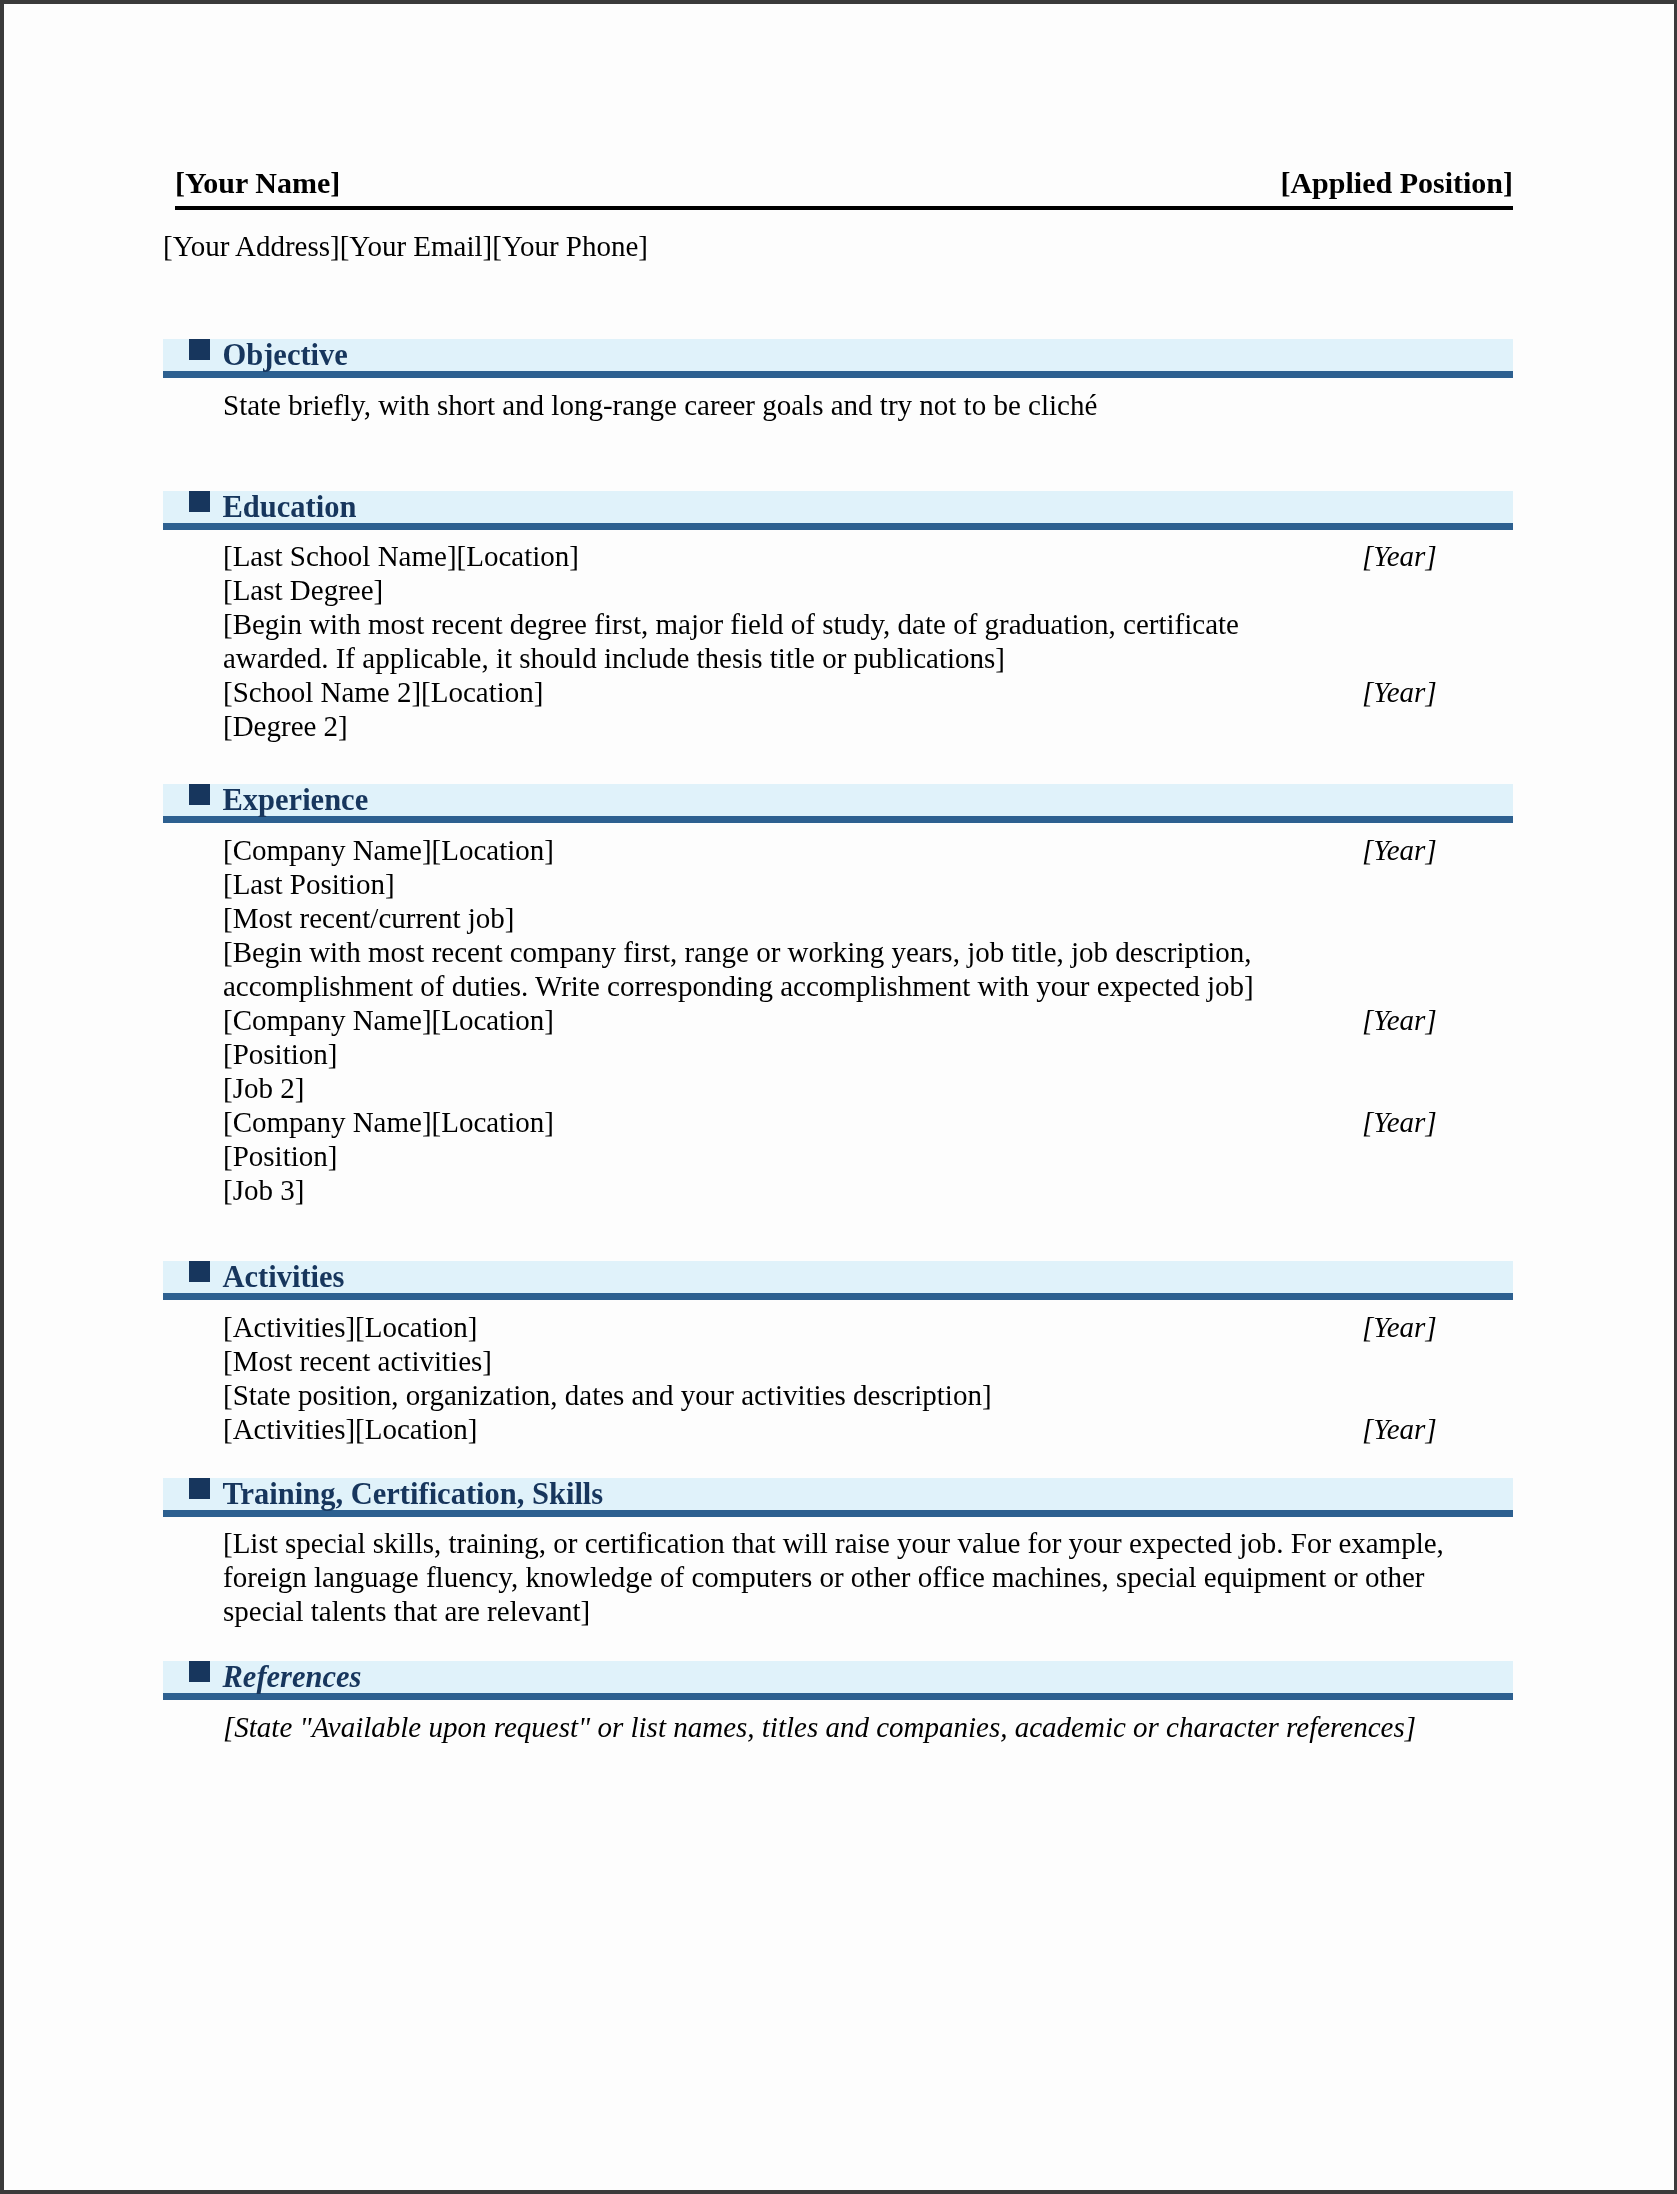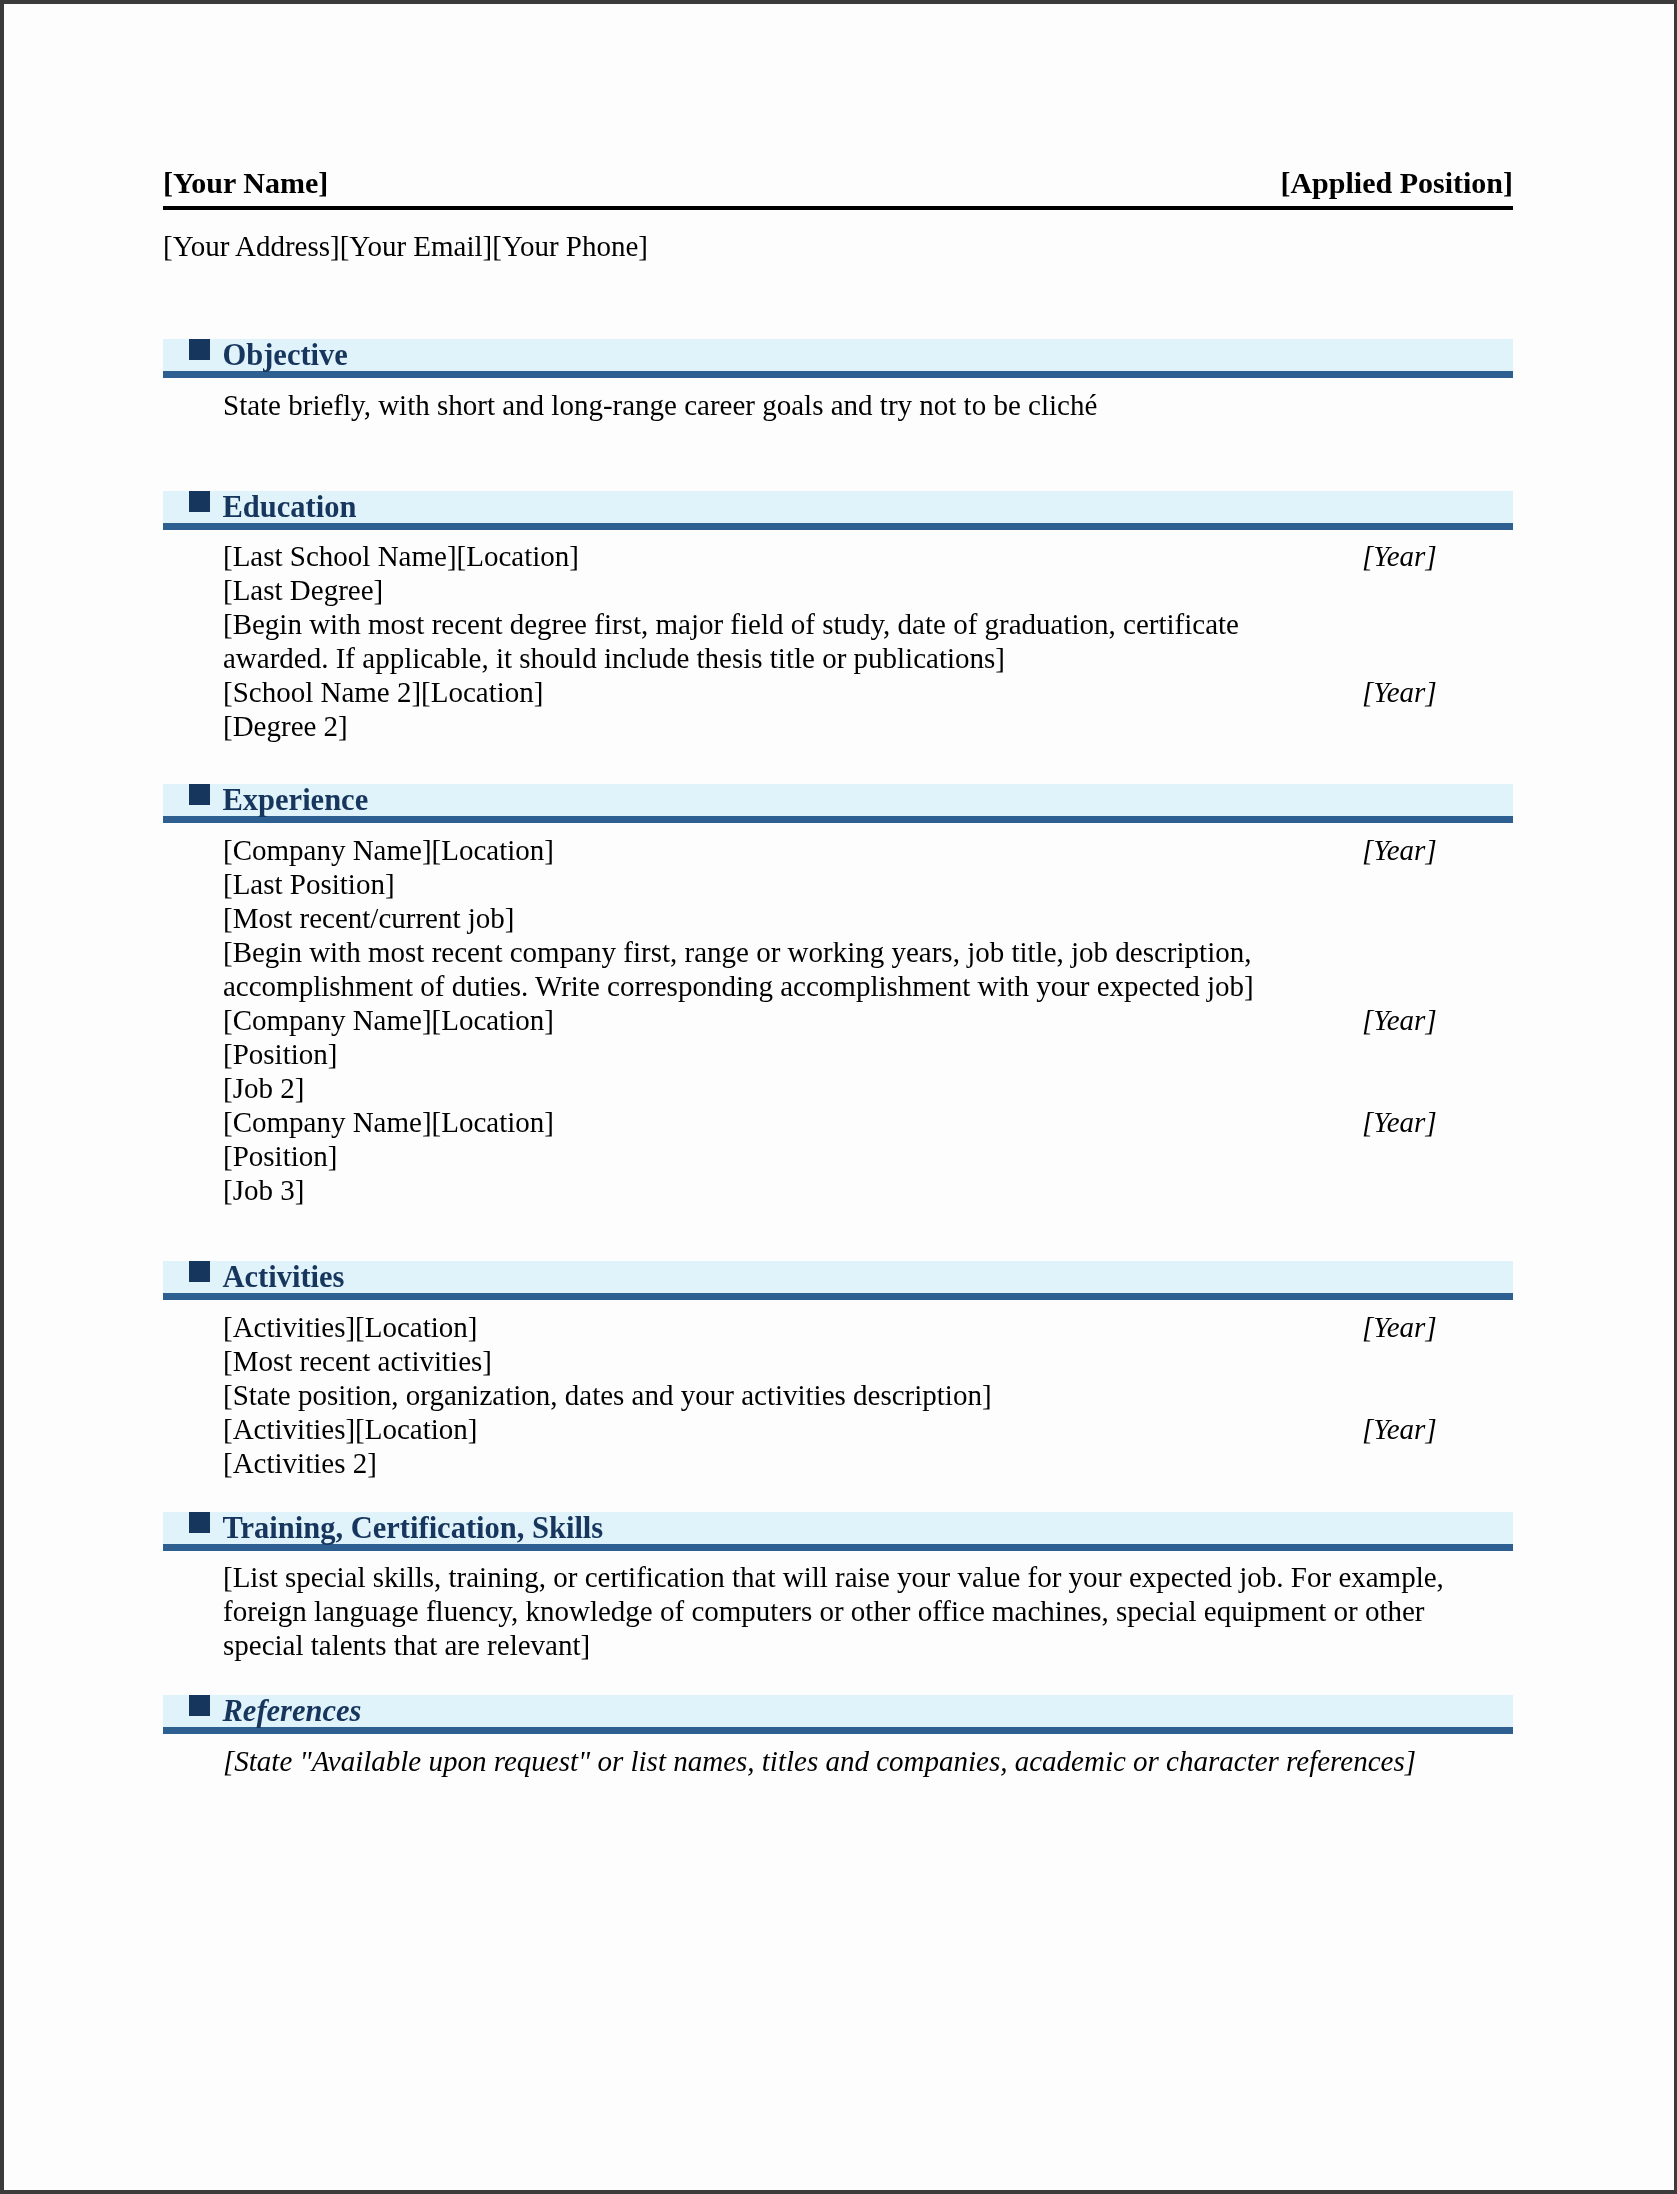--- a/index.html
+++ b/index.html
@@ -18,20 +18,21 @@
   }
   .hdr-row {
     display: flex;
     justify-content: space-between;
     align-items: flex-end;
     font-weight: bold;
     font-size: 30px;
     line-height: 35px;
     padding-bottom: 5.5px;
     border-bottom: 4.8px solid #000;
+    margin-left: 12px;
   }
   .address {
     margin-top: 19.4px;
     font-size: 29px;
     line-height: 34px;
   }
   .sec { }
   .bar {
     height: 32px;
     background: #e0f2fa;
@@ -182,23 +183,20 @@
       <div class="row">
         <span>[Most recent activities]</span>
       </div>
       <div class="row">
         <span>[State position, organization, dates  and your activities description]</span>
       </div>
       <div class="row">
         <span>[Activities][Location]</span>
         <span class="year">[Year]</span>
       </div>
-      <div class="row">
-        <span>[Activities 2]</span>
-      </div>
     </div>
   </section>
 
   <section class="sec s-training">
     <div class="bar">
       <span class="bullet"></span>
       <span class="title">Training, Certification, Skills</span>
     </div>
     <div class="body">
       <div class="row">

